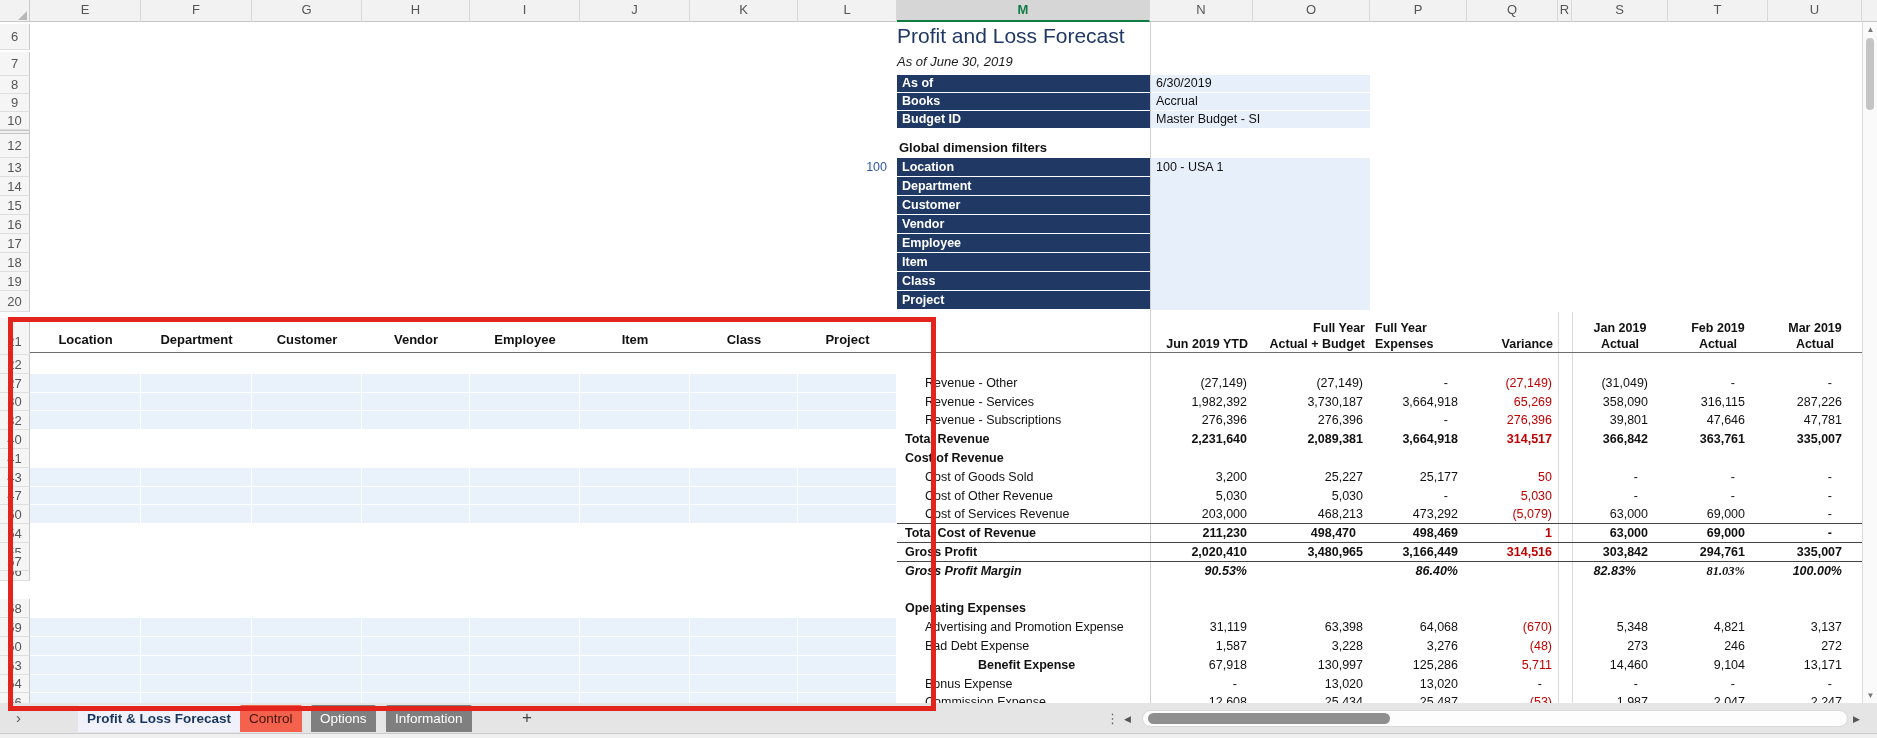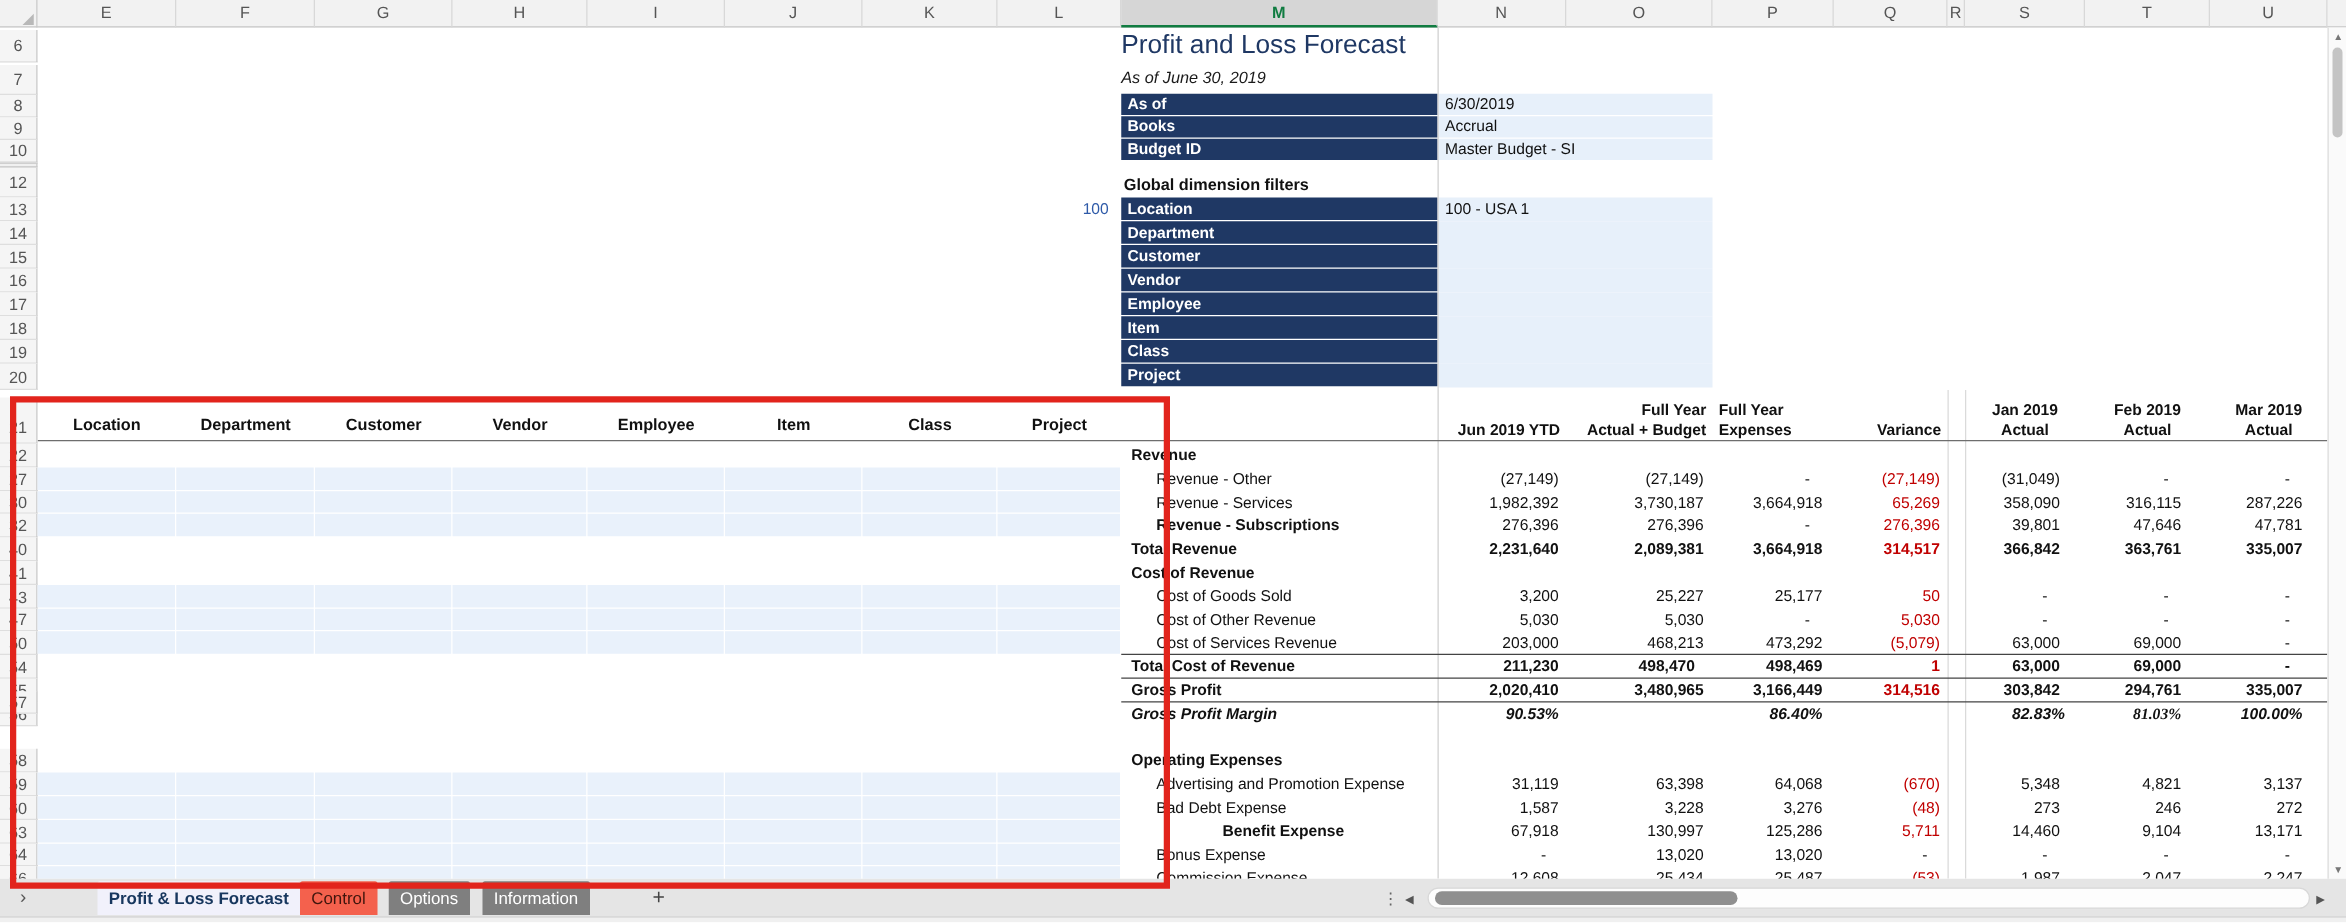--- a/index.html
+++ b/index.html
@@ -186,23 +186,20 @@
       <div class="rn" style="top: 502px; height: 19px; line-height: 19px;">54</div>
       <div class="rn" style="top: 521px; height: 19px; line-height: 19px;">55</div>
       <div class="rn" style="top: 540px; height: 19px; line-height: 19px;">56</div>
       <div class="rn" style="top: 531px; height: 18px; line-height: 18px;">57</div>
       <div class="rn" style="top: 577px; height: 19px; line-height: 19px;">58</div>
       <div class="rn" style="top: 596px; height: 19px; line-height: 19px;">59</div>
       <div class="rn" style="top: 615px; height: 19px; line-height: 19px;">60</div>
       <div class="rn" style="top: 634px; height: 19px; line-height: 19px;">63</div>
       <div class="rn" style="top: 653px; height: 18px; line-height: 18px;">64</div>
       <div class="rn" style="top: 671px; height: 19px; line-height: 19px;">66</div>
-      <div class="drow" style="top: 333px; height: 19px;">
-        <div class="rlabel bold" style="left: 875px; line-height: 19px;">Revenue</div>
-      </div>
       <div class="drow" style="top: 352px; height: 19px;">
         <div class="band" style="left: 0px; width: 110px; height: 18px;"></div>
         <div class="band" style="left: 111px; width: 110px; height: 18px;"></div>
         <div class="band" style="left: 222px; width: 109px; height: 18px;"></div>
         <div class="band" style="left: 332px; width: 107px; height: 18px;"></div>
         <div class="band" style="left: 440px; width: 109px; height: 18px;"></div>
         <div class="band" style="left: 550px; width: 109px; height: 18px;"></div>
         <div class="band" style="left: 660px; width: 107px; height: 18px;"></div>
         <div class="band" style="left: 768px; width: 98px; height: 18px;"></div>
         <div class="rlabel" style="left: 895px; line-height: 19px;">Revenue - Other</div>
@@ -234,21 +231,21 @@
       </div>
       <div class="drow" style="top: 389px; height: 19px;">
         <div class="band" style="left: 0px; width: 110px; height: 18px;"></div>
         <div class="band" style="left: 111px; width: 110px; height: 18px;"></div>
         <div class="band" style="left: 222px; width: 109px; height: 18px;"></div>
         <div class="band" style="left: 332px; width: 107px; height: 18px;"></div>
         <div class="band" style="left: 440px; width: 109px; height: 18px;"></div>
         <div class="band" style="left: 550px; width: 109px; height: 18px;"></div>
         <div class="band" style="left: 660px; width: 107px; height: 18px;"></div>
         <div class="band" style="left: 768px; width: 98px; height: 18px;"></div>
-        <div class="rlabel" style="left: 895px; line-height: 19px; font-weight: bold;">Revenue - Subscriptions</div>
+        <div class="rlabel" style="left: 895px; line-height: 19px;">Revenue - Subscriptions</div>
         <div class="rval" style="right: 615px; line-height: 19px;">276,396</div>
         <div class="rval" style="right: 499px; line-height: 19px;">276,396</div>
         <div class="rval" style="right: 404px; line-height: 19px; padding-right: 10px; box-sizing: border-box;">-</div>
         <div class="rval" style="right: 310px; line-height: 19px; color: rgb(192, 0, 0);">276,396</div>
         <div class="rval" style="right: 214px; line-height: 19px;">39,801</div>
         <div class="rval" style="right: 117px; line-height: 19px;">47,646</div>
         <div class="rval" style="right: 20px; line-height: 19px;">47,781</div>
       </div>
       <div class="drow" style="top: 408px; height: 19px;">
         <div class="rlabel bold" style="left: 875px; line-height: 19px;">Total Revenue</div>
@@ -337,21 +334,21 @@
         <div class="rval bold" style="right: 404px; line-height: 19px;">3,166,449</div>
         <div class="rval bold" style="right: 310px; line-height: 19px; color: rgb(192, 0, 0);">314,516</div>
         <div class="rval bold" style="right: 214px; line-height: 19px;">303,842</div>
         <div class="rval bold" style="right: 117px; line-height: 19px;">294,761</div>
         <div class="rval bold" style="right: 20px; line-height: 19px;">335,007</div>
       </div>
       <div class="drow" style="top: 540px; height: 19px;">
         <div class="rlabel bold ital" style="left: 875px; line-height: 19px;">Gross Profit Margin</div>
         <div class="rval bold ital" style="right: 615px; line-height: 19px;">90.53%</div>
         <div class="rval bold ital" style="right: 404px; line-height: 19px;">86.40%</div>
-        <div class="rval bold ital" style="right: 210px; line-height: 19px;">82.83%</div>
+        <div class="rval bold ital" style="right: 226px; line-height: 19px;">82.83%</div>
         <div class="rval bold ital" style="right: 117px; line-height: 19px; font-family: Liberation Serif, serif;">81.03%</div>
         <div class="rval bold ital" style="right: 20px; line-height: 19px;">100.00%</div>
       </div>
       <div class="drow" style="top: 559px; height: 18px;"></div>
       <div class="drow" style="top: 577px; height: 19px;">
         <div class="rlabel bold" style="left: 875px; line-height: 19px;">Operating Expenses</div>
       </div>
       <div class="drow" style="top: 596px; height: 19px;">
         <div class="band" style="left: 0px; width: 110px; height: 18px;"></div>
         <div class="band" style="left: 111px; width: 110px; height: 18px;"></div>

